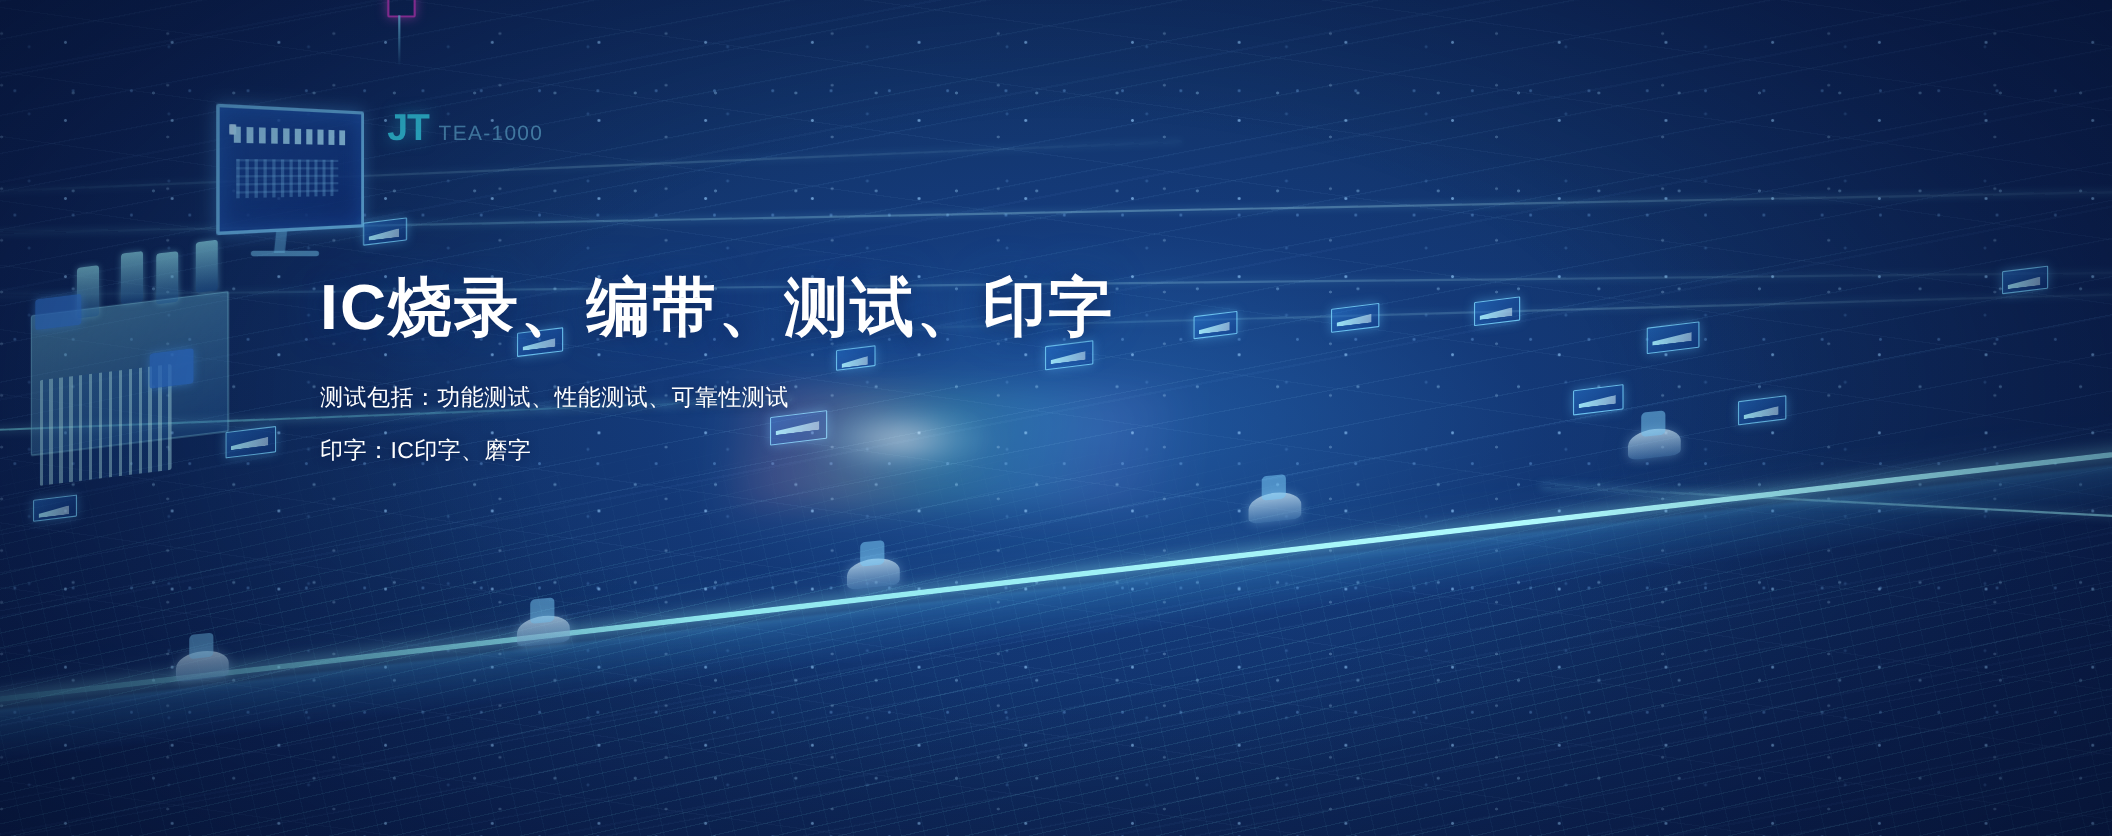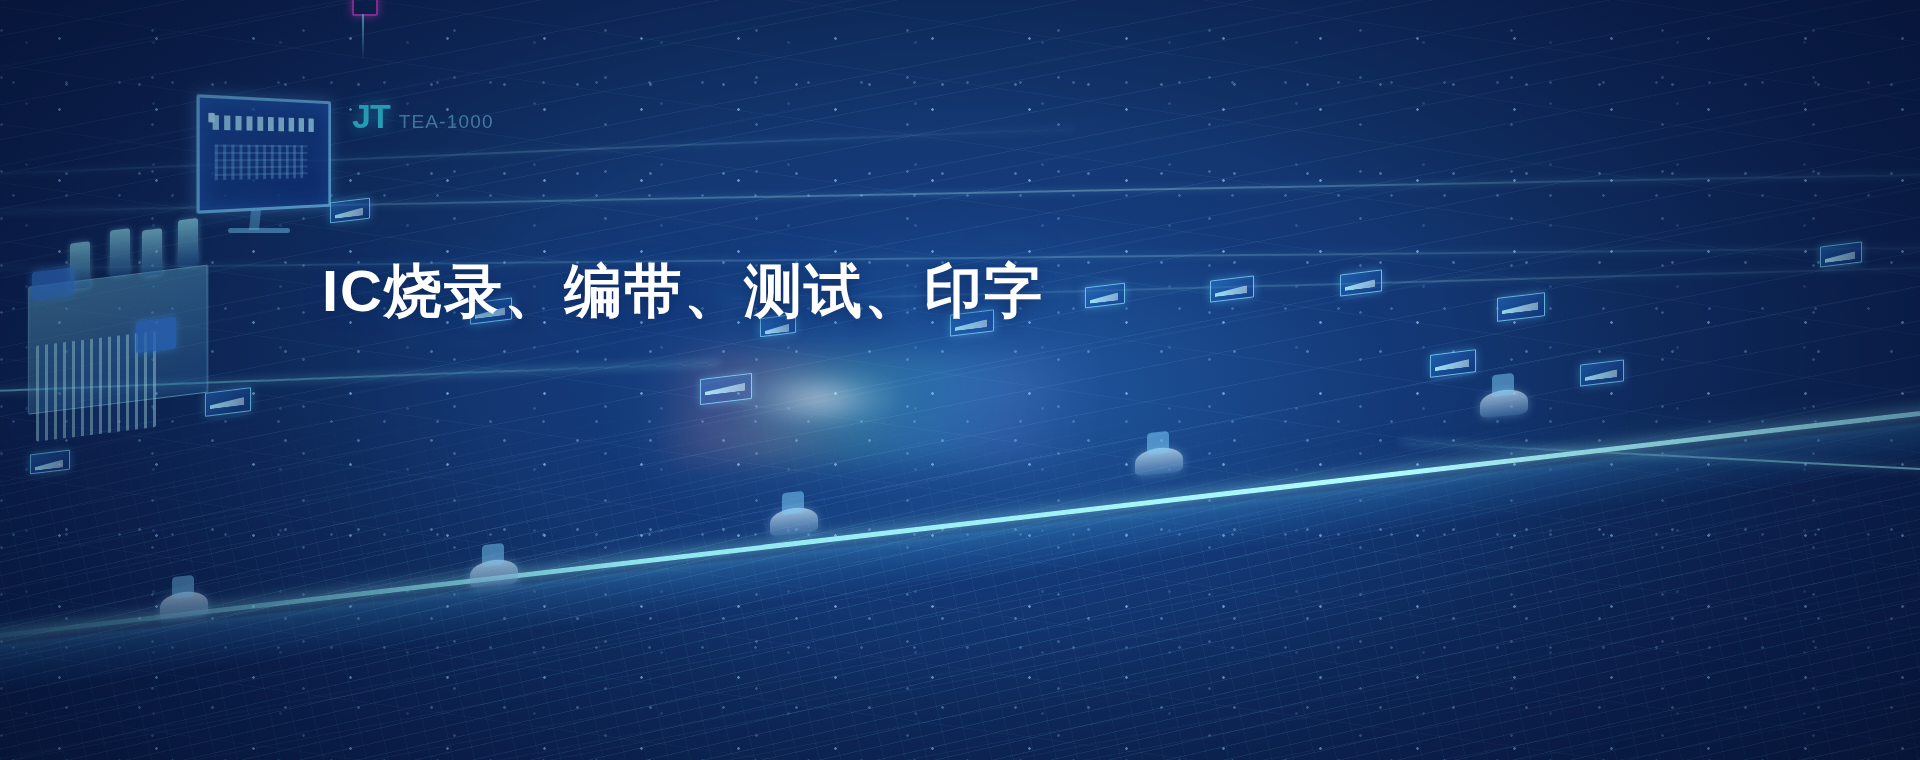--- a/index.html
+++ b/index.html
@@ -286,23 +286,22 @@
   }
 
   
   .vignette{
     position:absolute; inset:0; pointer-events:none;
     background:radial-gradient(ellipse 1250px 640px at 50% 48%, rgba(0,0,0,0) 40%, rgba(4,14,42,0.55) 100%);
   }
 
   
   .content{
-    position:absolute; left:291px; top:259px; width:1400px;
+    position:absolute; left:291px; top:248px; width:1400px;
     z-index:30;
-    margin-left:31px;
   }
   .headline{
     font-size:58px;
     font-weight:bold;
     color:#ffffff;
     letter-spacing:2px;
     line-height:1.12;
     white-space:nowrap;
     text-shadow:0 2px 18px rgba(10,30,80,0.85), 0 0 40px rgba(40,110,200,0.45);
   }
@@ -400,16 +399,18 @@
     </div>
 
   <div class="prism"></div>
   <div class="glowcore"></div>
 
   <div class="vignette"></div>
 
   <div class="content">
     <h1 class="headline">IC烧录、编带、测试、印字</h1>
     <div class="sublist">
+      <div class="subline">测试包括：功能测试、性能测试、可靠性测试</div>
+      <div class="subline">印字：IC印字、磨字</div>
     </div>
   </div>
 
 </div>
 
 </body></html>

